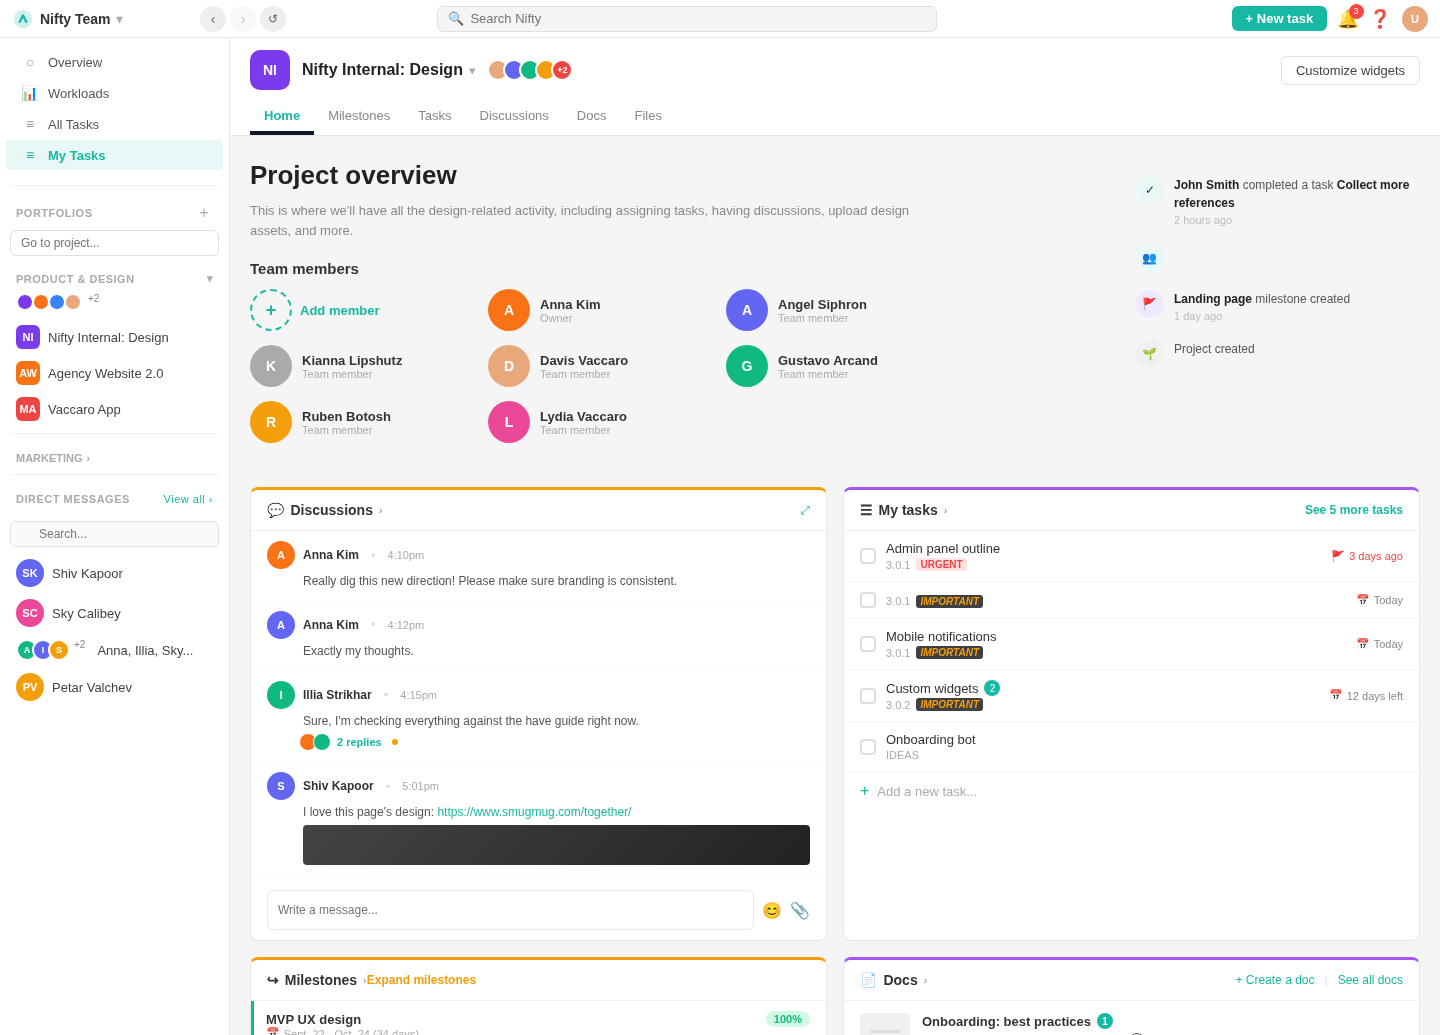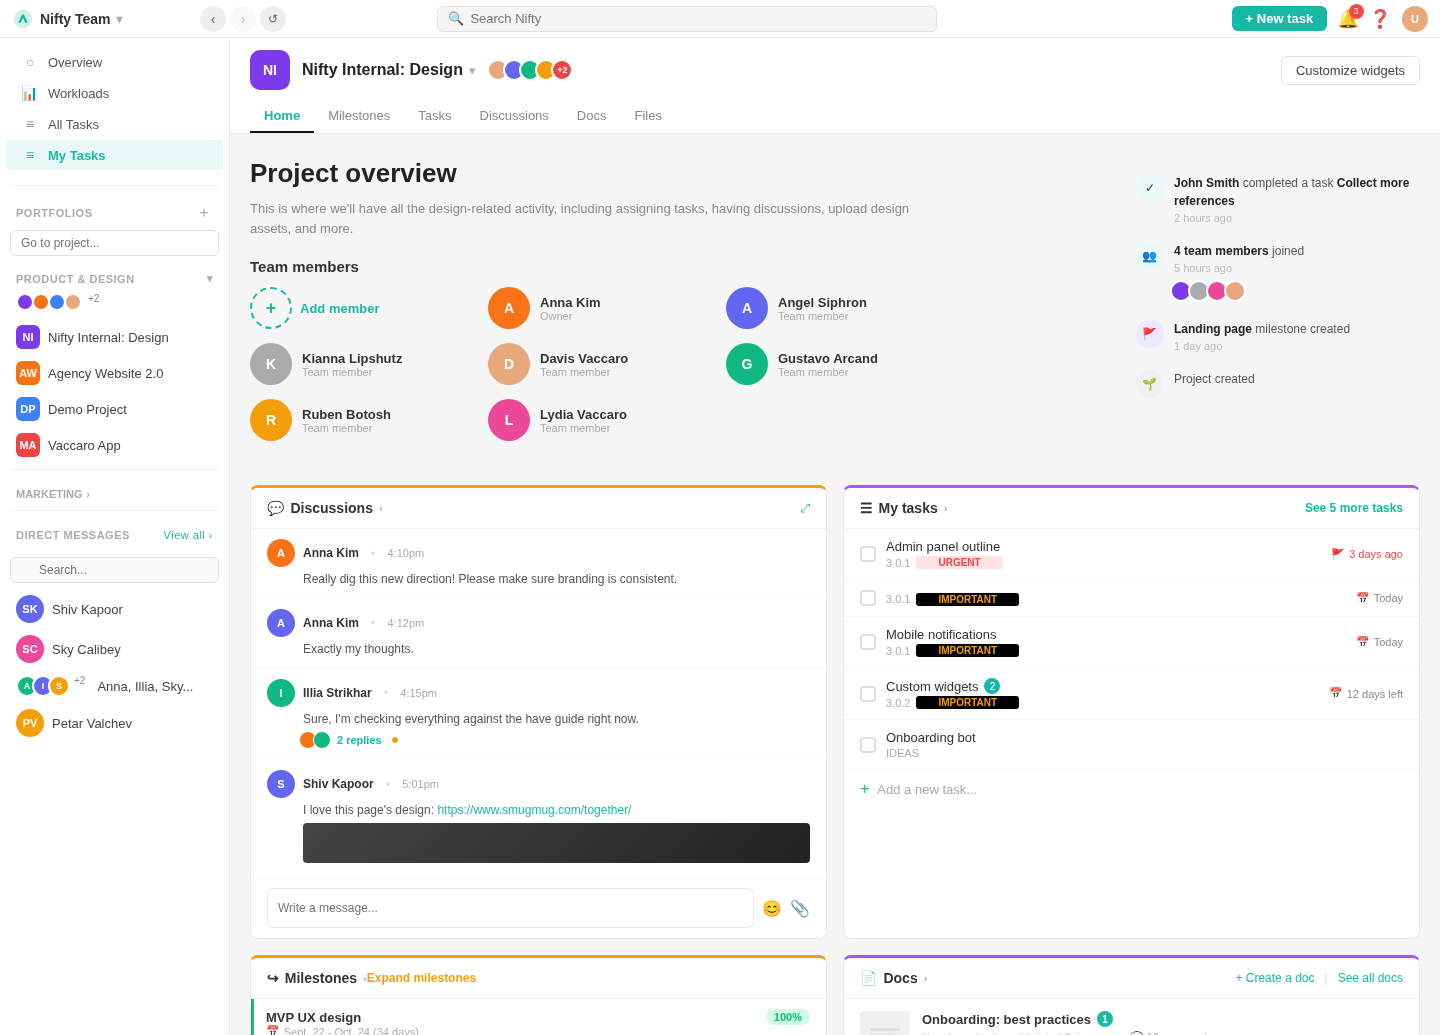--- a/index.html
+++ b/index.html
@@ -50,21 +50,21 @@
 
     
     .project-header { background: #fff; border-bottom: 1px solid #e8e8e8; padding: 12px 20px 0; display: flex; flex-direction: column; }
     .project-header-top { display: flex; align-items: center; gap: 12px; padding-bottom: 10px; }
     .project-icon { width: 40px; height: 40px; border-radius: 10px; background: #7c3aed; display: flex; align-items: center; justify-content: center; font-weight: 700; font-size: 14px; color: #fff; }
     .project-title-row { display: flex; align-items: center; gap: 6px; }
     .project-title { font-size: 16px; font-weight: 700; color: #222; }
     .customize-btn { margin-left: auto; background: #fff; border: 1px solid #e0e0e0; border-radius: 6px; padding: 6px 14px; font-size: 13px; cursor: pointer; color: #444; }
     .project-tabs { display: flex; gap: 0; }
     .project-tab { padding: 8px 14px; font-size: 13px; color: #888; cursor: pointer; border-bottom: 2px solid transparent; }
-    .project-tab.active { color: #18b9a4; border-bottom: 2px solid #0f172a; font-weight: 600; }
+    .project-tab.active { color: #18b9a4; border-bottom: 4px solid #0f172a; font-weight: 600; }
 
     
     .content { padding: 24px 20px; flex: 1; }
     .project-overview-title { font-size: 26px; font-weight: 700; color: #222; margin-bottom: 10px; }
     .project-overview-desc { color: #888; font-size: 13px; line-height: 1.5; margin-bottom: 20px; max-width: 680px; }
     .team-members-section { margin-bottom: 24px; }
     .team-members-title { font-weight: 700; font-size: 15px; margin-bottom: 12px; }
     .team-members-grid { display: grid; grid-template-columns: repeat(3, 1fr); gap: 14px; max-width: 700px; }
     .member-card { display: flex; align-items: center; gap: 10px; }
     .member-avatar { width: 42px; height: 42px; border-radius: 50%; background: #ddd; object-fit: cover; flex-shrink: 0; }
@@ -111,23 +111,23 @@
     .msg-input { padding: 10px 16px; display: flex; align-items: center; gap: 8px; }
     .msg-input input { flex: 1; border: 1px solid #e8e8e8; border-radius: 6px; padding: 12px 10px; font-size: 12px; outline: none; }
     .msg-input .emoji-btn, .msg-input .attach-btn { color: #bbb; cursor: pointer; font-size: 16px; }
 
     
     .task-item { display: flex; align-items: center; gap: 10px; padding: 10px 16px; border-bottom: 1px solid #f5f5f5; }
     .task-checkbox { width: 16px; height: 16px; border: 2px solid #ddd; border-radius: 4px; flex-shrink: 0; }
     .task-info { flex: 1; }
     .task-name { font-size: 13px; color: #333; font-weight: 500; }
     .task-sub { font-size: 11px; color: #aaa; margin-top: 2px; display: flex; align-items: center; gap: 6px; }
-    .task-priority { font-size: 10px; font-weight: 700; padding: 1px 22px; border-radius: 3px; text-transform: uppercase; }
+    .task-priority { font-size: 10px; font-weight: 700; padding: 1px 4px; border-radius: 3px; text-transform: uppercase; }
     .priority-urgent { background: #fee2e2; color: #ef4444; }
-    .priority-important { background: #000000; color: #f59e0b; }
+    .priority-important { background: #404040; color: #f59e0b; font-style: italic; }
     .task-date { font-size: 11px; display: flex; align-items: center; gap: 4px; }
     .task-date.overdue { color: #ef4444; }
     .task-date.today { color: #888; }
     .task-date.future { color: #888; }
     .task-badge { background: #18b9a4; color: #fff; border-radius: 50%; width: 16px; height: 16px; font-size: 10px; display: flex; align-items: center; justify-content: center; }
     .add-task-row { padding: 10px 16px; display: flex; align-items: center; gap: 8px; color: #aaa; font-size: 13px; cursor: pointer; }
     .see-more-tasks { margin-left: auto; color: #18b9a4; font-size: 12px; cursor: pointer; font-weight: 600; }
 
     
     .milestone-item { padding: 10px 16px; border-bottom: 1px solid #f5f5f5; }
@@ -240,24 +240,20 @@
     <div class="project-item">
       <div class="project-dot" style="background:#7c3aed;">NI</div>
       <span>Nifty Internal: Design</span>
     </div>
 
     <div class="project-item">
       <div class="project-dot" style="background:#f97316;">AW</div>
       <span>Agency Website 2.0</span>
     </div>
 
-    <div class="project-item">
-      <div class="project-dot" style="background:#3b82f6;">DP</div>
-      <span>Demo Project</span>
-    </div>
 
     <div class="project-item">
       <div class="project-dot" style="background:#ef4444;">MA</div>
       <span>Vaccaro App</span>
     </div>
 
     <div class="sidebar-divider"></div>
 
     <div class="marketing-section">
       <span>MARKETING</span>
@@ -415,32 +411,20 @@
             <div>
               <div class="activity-text">
                 <strong>John Smith</strong> completed a task <strong>Collect more references</strong>
               </div>
               <div class="activity-time">2 hours ago</div>
             </div>
           </div>
 
           <div class="activity-item">
             <div class="activity-icon" style="background:#e8f8f6;">👥</div>
-            <div>
-              <div class="activity-text">
-                <strong>4 team members</strong> joined
-              </div>
-              <div class="activity-time">5 hours ago</div>
-              <div class="activity-avatars">
-                <div class="av" style="background:#7c3aed; width:22px; height:22px; border-radius:50%; display:inline-block;"></div>
-                <div class="av" style="background:#aaa; width:22px; height:22px; border-radius:50%; border:2px solid #fff; margin-left:-4px; display:inline-block;"></div>
-                <div class="av" style="background:#ec4899; width:22px; height:22px; border-radius:50%; border:2px solid #fff; margin-left:-4px; display:inline-block;"></div>
-                <div class="av" style="background:#e8a87c; width:22px; height:22px; border-radius:50%; border:2px solid #fff; margin-left:-4px; display:inline-block;"></div>
-              </div>
-            </div>
           </div>
 
           <div class="activity-item">
             <div class="activity-icon" style="background:#f0e8ff;">🚩</div>
             <div>
               <div class="activity-text">
                 <strong>Landing page</strong> milestone created
               </div>
               <div class="activity-time">1 day ago</div>
             </div>

